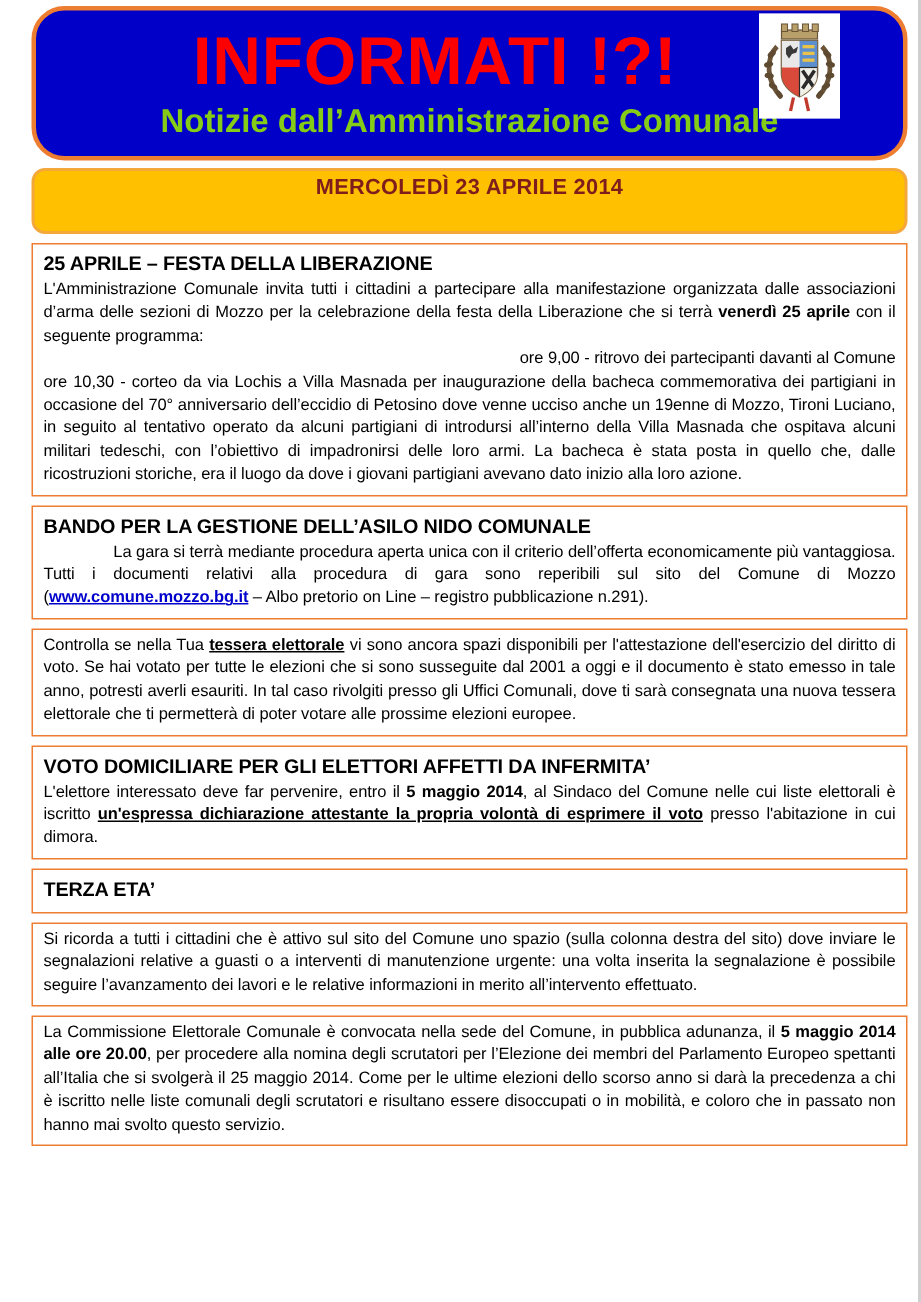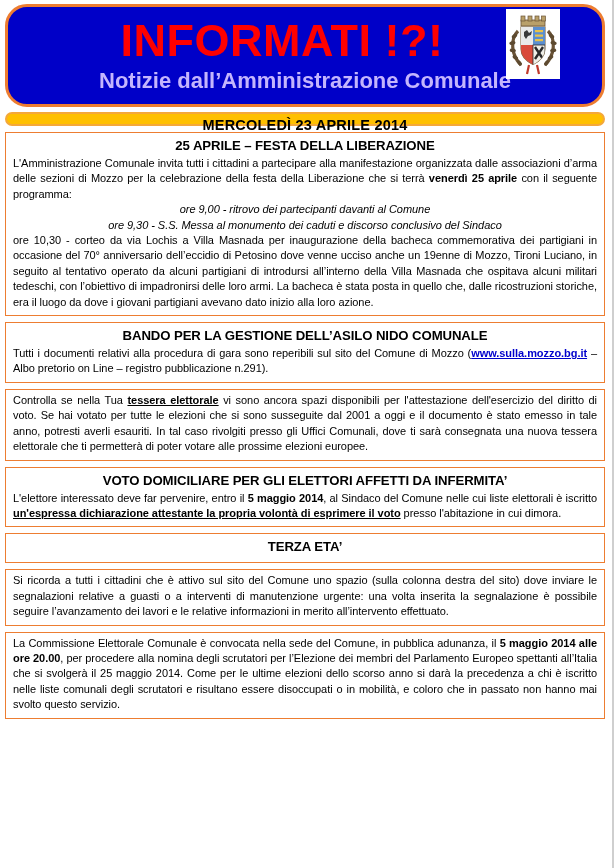--- a/index.html
+++ b/index.html
@@ -9,21 +9,21 @@
   }
   body {
     width: 614px; height: 868px;
     font-family: "Liberation Sans", sans-serif;
     color: #000000;
     overflow: hidden;
   }
   .page {
     position: relative;
     width: 614px; height: 868px;
-    padding: 4px 7px 0 5px;
+    padding: 4px 7px 0 21px;
     border-right: 2px solid #cfcfcf;
   }
 
   
   .masthead {
     position: relative;
     background: #0000C8;
     border: 3px solid #ED7D31;
     border-radius: 22px;
     height: 103px;
@@ -36,73 +36,73 @@
     font-weight: bold;
     font-size: 45px;
     line-height: 60px;
     letter-spacing: 0.5px;
     padding-right: 46px;
     margin-top: 2px;
     white-space: nowrap;
   }
   .masthead-sub {
     text-align: center;
-    color: #c4b5fd;
+    color: #84cc16;
     font-weight: bold;
     font-size: 22px;
     line-height: 28px;
     margin-top: -4px;
     white-space: nowrap;
   }
   .crest {
     position: absolute;
     top: 2px; right: 42px;
     width: 54px; height: 70px;
     background: #ffffff;
   }
   .crest svg { display: block; }
 
   
   .date-banner {
     margin-top: 5px;
     background: #FFC000;
     border: 2px solid #F4A83A;
     border-radius: 9px;
-    height: 14px;
-    color: #000000;
+    height: 44px;
+    color: #7f1d1d;
     font-weight: bold;
     font-size: 14.5px;
     letter-spacing: 0.2px;
     text-align: center;
     line-height: 22px;
   }
 
   
   .article {
     margin-top: 6px;
     border: 1.5px solid #ED7D31;
     padding: 3px 7px 5px 7px;
     background: #ffffff;
   }
   .article h2 {
     margin: 1px 0 2px 0;
     font-size: 13.2px;
     font-weight: bold;
-    text-align: center;
+    text-align: left;
     letter-spacing: -0.1px;
     line-height: 17px;
   }
   .article p {
     margin: 0;
     font-size: 11px;
     line-height: 15.4px;
     text-align: justify;
     letter-spacing: -0.05px;
   }
-  .article p.flush { text-align: center; font-style: italic; }
+  .article p.flush { text-align: right; }
   b { font-weight: bold; }
   u { text-decoration: underline; }
   .lnk {
     color: #0000CC;
     text-decoration: underline;
     font-weight: bold;
   }
 </style>
 </head>
 <body>
@@ -165,26 +165,26 @@
     </div>
   </div>
 
   <div class="date-banner">MERCOLEDÌ 23 APRILE 2014</div>
 
   <div id="articles">
       <div class="article">
         <h2>25 APRILE – FESTA DELLA LIBERAZIONE</h2>
         <p>L'Amministrazione Comunale invita tutti i cittadini a partecipare alla manifestazione organizzata dalle associazioni d’arma delle sezioni di Mozzo per la celebrazione della festa della Liberazione che si terrà <b>venerdì 25 aprile</b> con il seguente programma:</p>
         <p class="flush">ore 9,00 - ritrovo dei partecipanti davanti al Comune</p>
-        <p class="flush">ore 9,30 - S.S. Messa al monumento dei caduti e discorso conclusivo del Sindaco</p>
         <p>ore 10,30 - corteo da via Lochis a Villa Masnada per inaugurazione della bacheca commemorativa dei partigiani in occasione del 70° anniversario dell’eccidio di Petosino dove venne ucciso anche un 19enne di Mozzo, Tironi Luciano, in seguito al tentativo operato da alcuni partigiani di introdursi all’interno della Villa Masnada che ospitava alcuni militari tedeschi, con l’obiettivo di impadronirsi delle loro armi. La bacheca è stata posta in quello che, dalle ricostruzioni storiche, era il luogo da dove i giovani partigiani avevano dato inizio alla loro azione.</p>
       </div>
       <div class="article">
         <h2>BANDO PER LA GESTIONE DELL’ASILO NIDO COMUNALE</h2>
-        <p>Tutti i documenti relativi alla procedura di gara sono reperibili sul sito del Comune di Mozzo (<span class="lnk">www.sulla.mozzo.bg.it</span> – Albo pretorio on Line – registro pubblicazione n.291).</p>
+        <p class="flush">La gara si terrà mediante procedura aperta unica con il criterio dell’offerta economicamente più vantaggiosa.</p>
+        <p>Tutti i documenti relativi alla procedura di gara sono reperibili sul sito del Comune di Mozzo (<span class="lnk">www.comune.mozzo.bg.it</span> – Albo pretorio on Line – registro pubblicazione n.291).</p>
       </div>
       <div class="article">
         <p>Controlla se nella Tua <b><u>tessera elettorale</u></b> vi sono ancora spazi disponibili per l'attestazione dell'esercizio del diritto di voto. Se hai votato per tutte le elezioni che si sono susseguite dal 2001 a oggi e il documento è stato emesso in tale anno, potresti averli esauriti. In tal caso rivolgiti presso gli Uffici Comunali, dove ti sarà consegnata una nuova tessera elettorale che ti permetterà di poter votare alle prossime elezioni europee.</p>
       </div>
       <div class="article">
         <h2>VOTO DOMICILIARE PER GLI ELETTORI AFFETTI DA INFERMITA’</h2>
         <p>L'elettore interessato deve far pervenire, entro il <b>5 maggio 2014</b>, al Sindaco del Comune nelle cui liste elettorali è iscritto <b><u>un'espressa dichiarazione attestante la propria volontà di esprimere il voto</u></b> presso l'abitazione in cui dimora.</p>
       </div>
       <div class="article">
         <h2>TERZA ETA’</h2>

